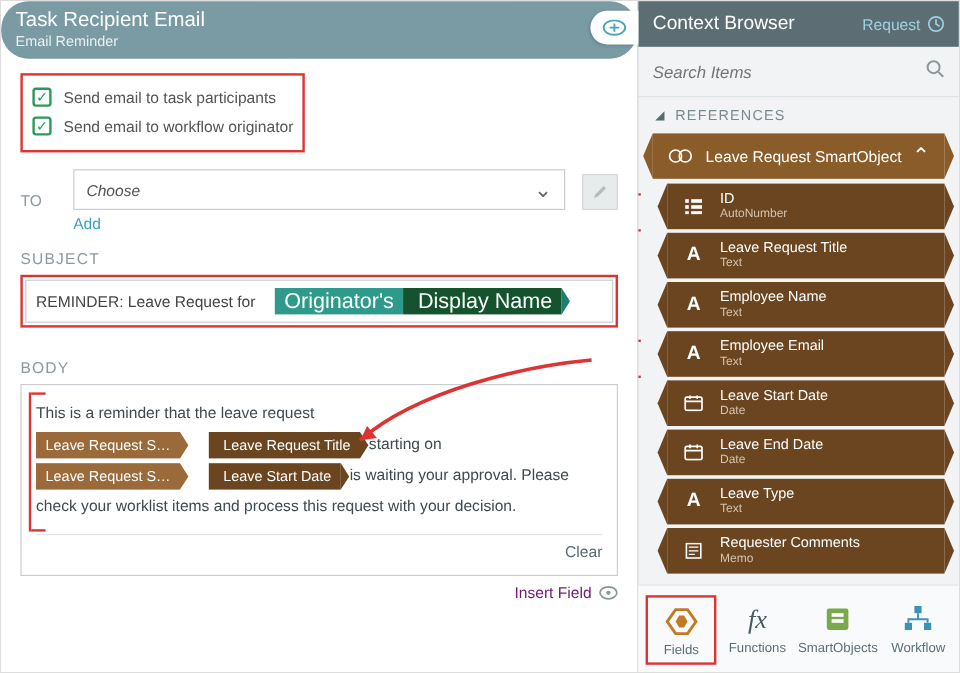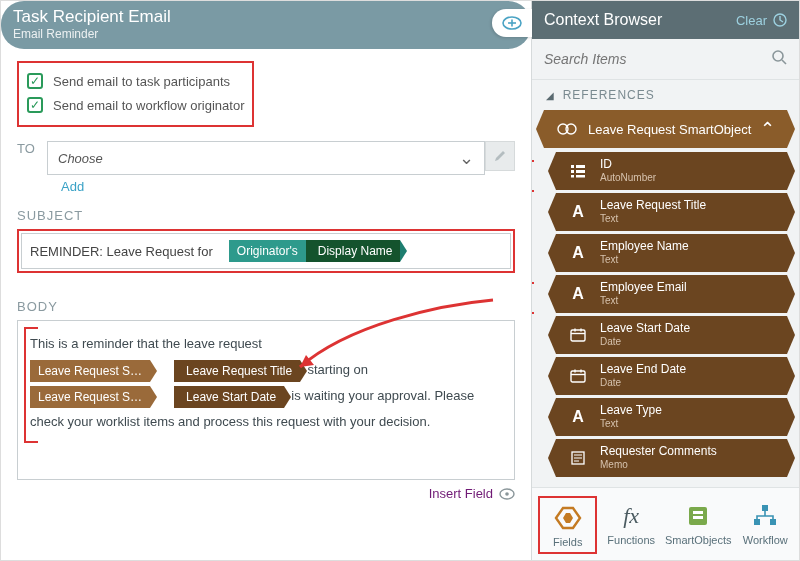--- a/index.html
+++ b/index.html
@@ -14,30 +14,30 @@
     position: absolute; right: -1px; top: 8px; width: 40px; height: 28px;
     background: #fff; border-radius: 14px 0 0 14px; display: flex; align-items: center; justify-content: center;
     color: #4aa3c4; box-shadow: -1px 1px 3px rgba(0,0,0,.15);
   }
   .left-body { padding: 12px 16px; flex: 1; overflow: auto; }
   .hl-red { border: 2px solid #d33; }
   .checks { padding: 6px 8px 8px 8px; display: inline-block; }
   .check-row { display: flex; align-items: center; gap: 10px; padding: 4px 0; }
   .chk { width: 16px; height: 16px; border: 2px solid #2a9a5a; border-radius: 3px; display: inline-flex; align-items: center; justify-content: center; color: #2a9a5a; font-size: 12px; }
   .section-label { color: #8a9aa0; letter-spacing: 1px; font-size: 13px; margin: 14px 0 6px 0; }
-  .to-row { display: flex; align-items: flex-start; }
+  .to-row { display: flex; align-items: flex-end; gap: 14px; }
   .to-label { color: #8a9aa0; min-width: 30px; font-size: 13px; }
   .select { flex: 1; border: 1px solid #c8ced1; height: 34px; display: flex; align-items: center; justify-content: space-between; padding: 0 10px; color: #555; font-style: italic; }
   .select .chev { font-style: normal; font-size: 18px; color: #666; }
   .edit-btn { width: 30px; height: 30px; background: #e8ebec; border: 1px solid #d6dadb; display: inline-flex; align-items: center; justify-content: center; color: #9aa6aa; }
   .add-link { color: #3aa2c6; margin-left: 44px; margin-top: 4px; display: inline-block; cursor: pointer; }
   .subject-box { border: 1px solid #c8ced1; padding: 6px 8px; display: flex; align-items: center; gap: 16px; }
   .hl-box { padding: 2px; }
   .subj-text { color: #444; }
-  .tag { display: inline-flex; align-items: center; height: 22px; font-size: 12px; color: #fff; }
+  .tag { display: inline-flex; align-items: center; height: 22px; font-size: 18px; color: #fff; }
   .tag .tag-a { background: #2e9a8c; padding: 0 8px; line-height: 22px; position: relative; }
   .tag .tag-a::after { content:""; position:absolute; right:-7px; top:0; border-top:11px solid transparent; border-bottom:11px solid transparent; border-left:7px solid #2e9a8c; }
   .tag .tag-b { background: #14532d; padding: 0 8px 0 12px; line-height: 22px; position: relative; }
   .tag .tag-b::after { content:""; position:absolute; right:-7px; top:0; border-top:11px solid transparent; border-bottom:11px solid transparent; border-left:7px solid #1e7e70; }
   .body-box { border: 1px solid #c8ced1; padding: 10px 12px 8px 12px; min-height: 160px; position: relative; }
   .body-text { line-height: 26px; color: #3f4a50; }
   .btag { display: inline-flex; align-items: center; height: 22px; font-size: 12px; color:#fff; vertical-align: middle; gap: 24px; }
   .btag .seg-a { background:#9a6a3a; padding:0 8px; line-height:22px; position:relative; }
   .btag .seg-a::after { content:""; position:absolute; right:-7px; top:0; border-top:11px solid transparent; border-bottom:11px solid transparent; border-left:7px solid #9a6a3a; }
   .btag .seg-b { background:#6b4520; padding:0 8px 0 12px; line-height:22px; position:relative; }
@@ -151,36 +151,39 @@
             <span class="seg-b">Leave Start Date</span>
           </span>
           &nbsp;<span>is waiting your approval. Please</span><br>
           <span>check your worklist items and process this request with your decision.</span>
           
           <svg class="arrow-svg" style="left:258px; top:-36px;" width="210" height="90" viewBox="0 0 210 90">
             <path d="M205 5 C 150 10, 60 30, 12 72" stroke="#d33" stroke-width="3" fill="none"></path>
             <path d="M12 72 l14 -2 l-8 -10 z" fill="#d33"></path>
           </svg>
         </div>
+        <div class="body-footer">
+          <span>Clear</span>
+        </div>
       </div>
       <div class="insert-row">
         <span>Insert Field</span>
         <svg width="16" height="12" viewBox="0 0 16 12">
             <ellipse cx="8" cy="6" rx="7" ry="5" fill="none" stroke="#8a969a" stroke-width="1.4"></ellipse>
             <circle cx="8" cy="6" r="1.8" fill="#8a969a"></circle>
           </svg>
       </div>
     </div>
   </div>
 
   <div class="right">
     <div class="right-header">
       <h2>Context Browser</h2>
       <div class="recent">
-        <span>Clear</span>
+        <span>Request</span>
         <svg width="14" height="14" viewBox="0 0 14 14">
             <circle cx="7" cy="7" r="6" fill="none" stroke="#9dd1e0" stroke-width="1.4"></circle>
             <path d="M7 3v4l3 2" stroke="#9dd1e0" stroke-width="1.4" fill="none"></path>
           </svg>
       </div>
     </div>
     <div class="search">
       <input placeholder="Search Items" style="">
       <span class="mag">
         <svg width="16" height="16" viewBox="0 0 16 16">

